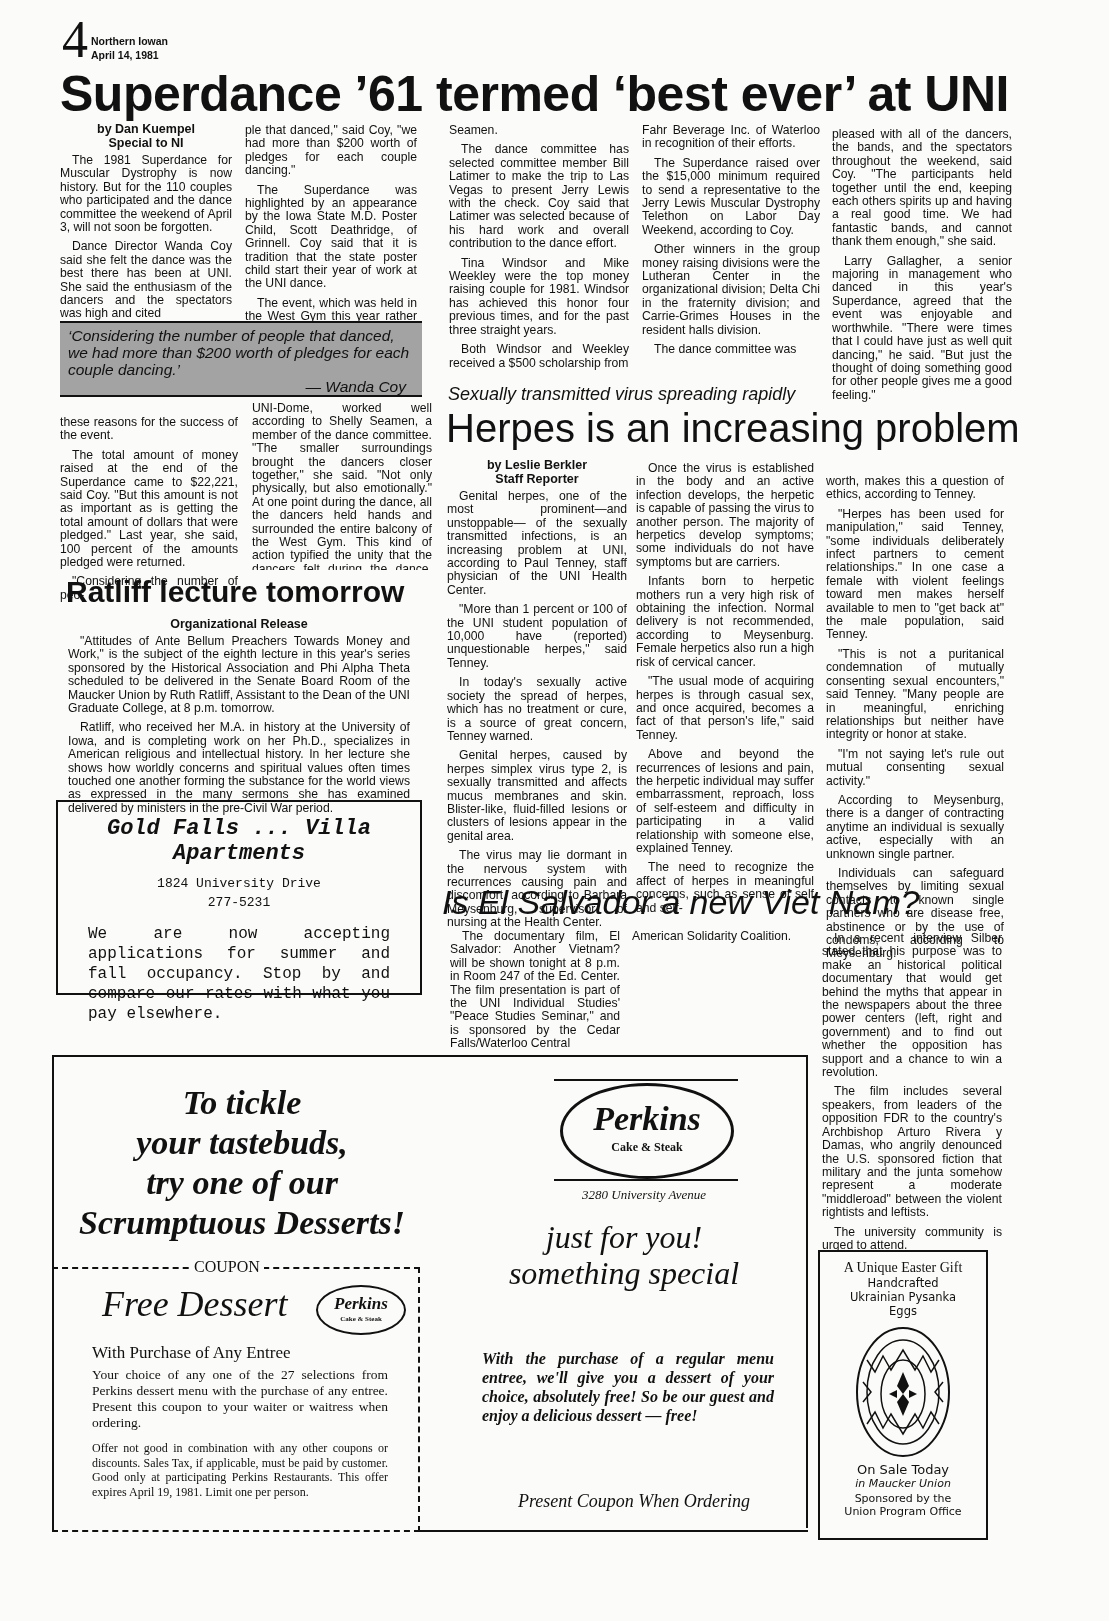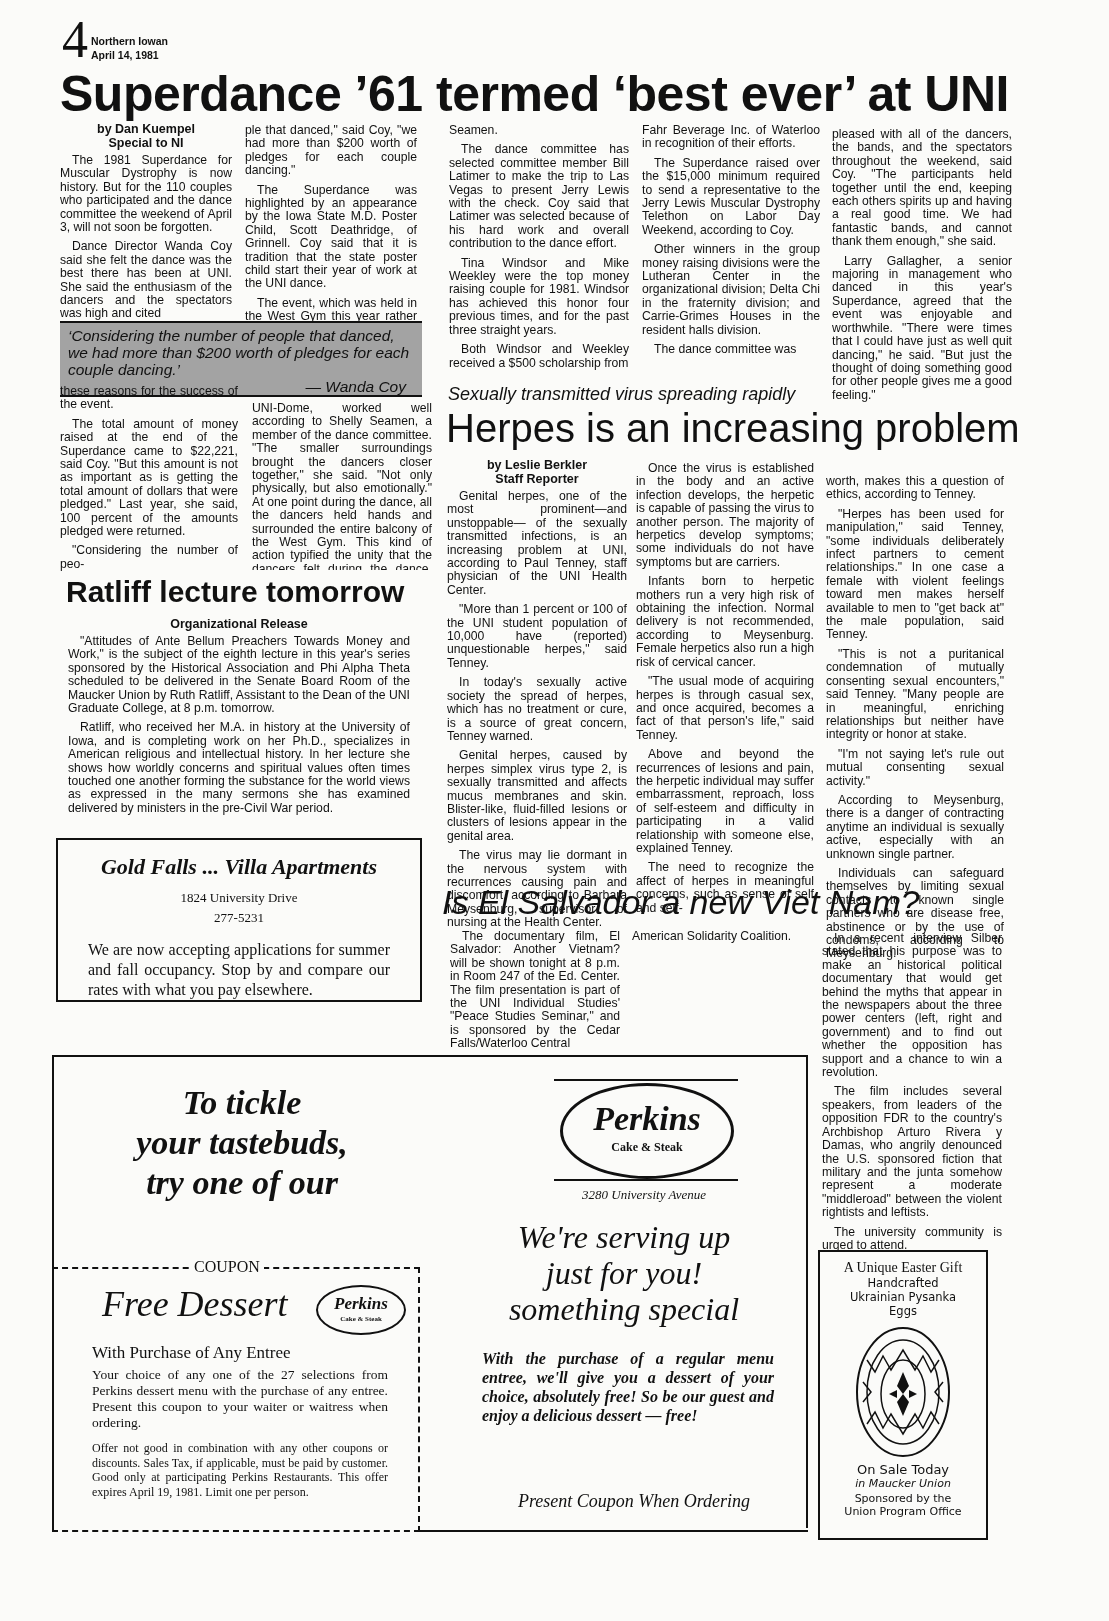--- a/index.html
+++ b/index.html
@@ -55,37 +55,37 @@
 <div class="abs col" style="left:820px;top:128px;width:180px;margin-left:12px;">
   <p class="ni">pleased with all of the dancers, the bands, and the spectators throughout the weekend, said Coy. "The participants held together until the end, keeping each others spirits up and having a real good time. We had fantastic bands, and cannot thank them enough," she said.</p>
   <p>Larry Gallagher, a senior majoring in management who danced in this year's Superdance, agreed that the event was enjoyable and worthwhile. "There were times that I could have just as well quit dancing," he said. "But just the thought of doing something good for other people gives me a good feeling."</p>
 </div>
 
 <div class="abs" style="left:60px;top:321px;width:362px;height:76px;background:#a3a3a3;border-top:2px solid #111;border-bottom:2px solid #111;padding:4px 8px;box-sizing:border-box;font-style:italic;font-size:15.5px;line-height:17px;">
   <div>‘Considering the number of people that danced, we had more than $200 worth of pledges for each couple dancing.’</div>
   <div style="text-align:right;padding-right:8px;">— Wanda Coy</div>
 </div>
 
-<div class="abs col" style="left:60px;top:385px;width:178px;">
+<div class="abs col" style="left:60px;top:416px;width:178px;">
   <p class="ni">these reasons for the success of the event.</p>
   <p>The total amount of money raised at the end of the Superdance came to $22,221, said Coy. "But this amount is not as important as is getting the total amount of dollars that were pledged." Last year, she said, 100 percent of the amounts pledged were returned.</p>
   <p>"Considering the number of peo-</p>
 </div>
 <div class="abs col" style="left:252px;top:402px;width:180px;height:168px;overflow:hidden;">
   <p class="ni">UNI-Dome, worked well according to Shelly Seamen, a member of the dance committee. "The smaller surroundings brought the dancers closer together," she said. "Not only physically, but also emotionally." At one point during the dance, all the dancers held hands and surrounded the entire balcony of the West Gym. This kind of action typified the unity that the dancers felt during the dance, according to</p>
 </div>
 
 <div class="abs hd" style="left:66px;top:574px;font-size:30px;line-height:36px;">Ratliff lecture tomorrow</div>
 <div class="abs col" style="left:68px;top:617px;width:342px;">
   <div class="byline">Organizational Release</div>
   <p>"Attitudes of Ante Bellum Preachers Towards Money and Work," is the subject of the eighth lecture in this year's series sponsored by the Historical Association and Phi Alpha Theta scheduled to be delivered in the Senate Board Room of the Maucker Union by Ruth Ratliff, Assistant to the Dean of the UNI Graduate College, at 8 p.m. tomorrow.</p>
   <p>Ratliff, who received her M.A. in history at the University of Iowa, and is completing work on her Ph.D., specializes in American religious and intellectual history. In her lecture she shows how worldly concerns and spiritual values often times touched one another forming the substance for the world views as expressed in the many sermons she has examined delivered by ministers in the pre-Civil War period.</p>
 </div>
 
-<div class="abs box serif" style="left:56px;top:838px;width:366px;height:164px;box-sizing:border-box;text-align:center;">
+<div class="abs box serif" style="left:56px;top:800px;width:366px;height:195px;box-sizing:border-box;text-align:center;font-family:Liberation Mono, monospace;">
   <div style="margin-top:14px;font-style:italic;font-weight:bold;font-size:22px;">Gold Falls ... Villa Apartments</div>
   <div style="margin-top:10px;font-size:13px;">1824 University Drive</div>
   <div style="margin-top:4px;font-size:13px;">277-5231</div>
   <div style="margin:14px 30px 0 30px;font-size:16px;line-height:20px;text-align:justify;">We are now accepting applications for summer and fall occupancy. Stop by and compare our rates with what you pay elsewhere.</div>
 </div>
 
 <div class="abs" style="left:448px;top:384px;font-style:italic;font-size:18px;white-space:nowrap;">Sexually transmitted virus spreading rapidly</div>
 <div class="abs" style="left:446px;top:404px;font-size:40px;line-height:48px;white-space:nowrap;">Herpes is an increasing problem</div>
 <div class="abs col" style="left:447px;top:458px;width:180px;">
   <div class="byline">
@@ -125,34 +125,34 @@
   <p>In a recent interview Silber stated that his purpose was to make an historical political documentary that would get behind the myths that appear in the newspapers about the three power centers (left, right and government) and to find out whether the opposition has support and a chance to win a revolution.</p>
   <p>The film includes several speakers, from leaders of the opposition FDR to the country's Archbishop Arturo Rivera y Damas, who angrily denounced the U.S. sponsored fiction that military and the junta somehow represent a moderate "middleroad" between the violent rightists and leftists.</p>
   <p>The university community is urged to attend.</p>
 </div>
 
 <div class="abs serif" style="left:52px;top:1055px;width:756px;height:473px;border-top:2px solid #111;border-left:2px solid #111;border-right:2px solid #111;box-sizing:border-box;">
   <div class="abs" style="left:0;top:26px;width:376px;text-align:center;font-style:italic;font-weight:bold;font-size:34px;line-height:40px;">
     <div>To tickle</div>
     <div>your tastebuds,</div>
     <div>try one of our</div>
+    <div>Scrumptuous Desserts!</div>
   </div>
 
   <div class="abs" style="left:500px;top:22px;width:184px;height:102px;">
     <div class="abs" style="left:0;top:0;width:184px;height:2px;background:#111;"></div>
     <div class="abs" style="left:6px;top:4px;width:168px;height:90px;border:3px solid #111;border-radius:50%;text-align:center;">
       <div style="font-style:italic;font-weight:bold;font-size:34px;line-height:42px;margin-top:12px;">Perkins</div>
       <div style="font-weight:bold;font-size:12px;">Cake &amp; Steak</div>
     </div>
     <div class="abs" style="left:0;top:100px;width:184px;height:2px;background:#111;"></div>
   </div>
   <div class="abs" style="left:460px;top:130px;width:260px;text-align:center;font-style:italic;font-size:13px;">3280 University Avenue</div>
 
   <div class="abs" style="left:400px;top:162px;width:340px;text-align:center;font-style:italic;font-size:32px;line-height:36px;">
-    <div>We're serving up</div>
     <div>just for you!</div>
     <div>something special</div>
   </div>
   <div class="abs" style="left:428px;top:292px;width:292px;font-style:italic;font-weight:bold;font-size:16px;line-height:19px;text-align:justify;">With the purchase of a regular menu entree, we'll give you a dessert of your choice, absolutely free! So be our guest and enjoy a delicious dessert — free!</div>
   <div class="abs" style="left:430px;top:434px;width:300px;text-align:center;font-style:italic;font-size:18px;">Present Coupon When Ordering</div>
 
   <div class="abs" style="left:-2px;top:210px;width:368px;height:265px;border:2px dashed #111;box-sizing:border-box;">
     <div class="abs" style="left:136px;top:-11px;background:#fbfbf9;padding:0 4px;font-size:16px;">COUPON</div>
     <div class="abs" style="left:48px;top:14px;font-style:italic;font-size:36px;white-space:nowrap;">Free Dessert</div>
     <div class="abs" style="left:262px;top:16px;width:86px;height:46px;border:2px solid #111;border-radius:50%;text-align:center;">

